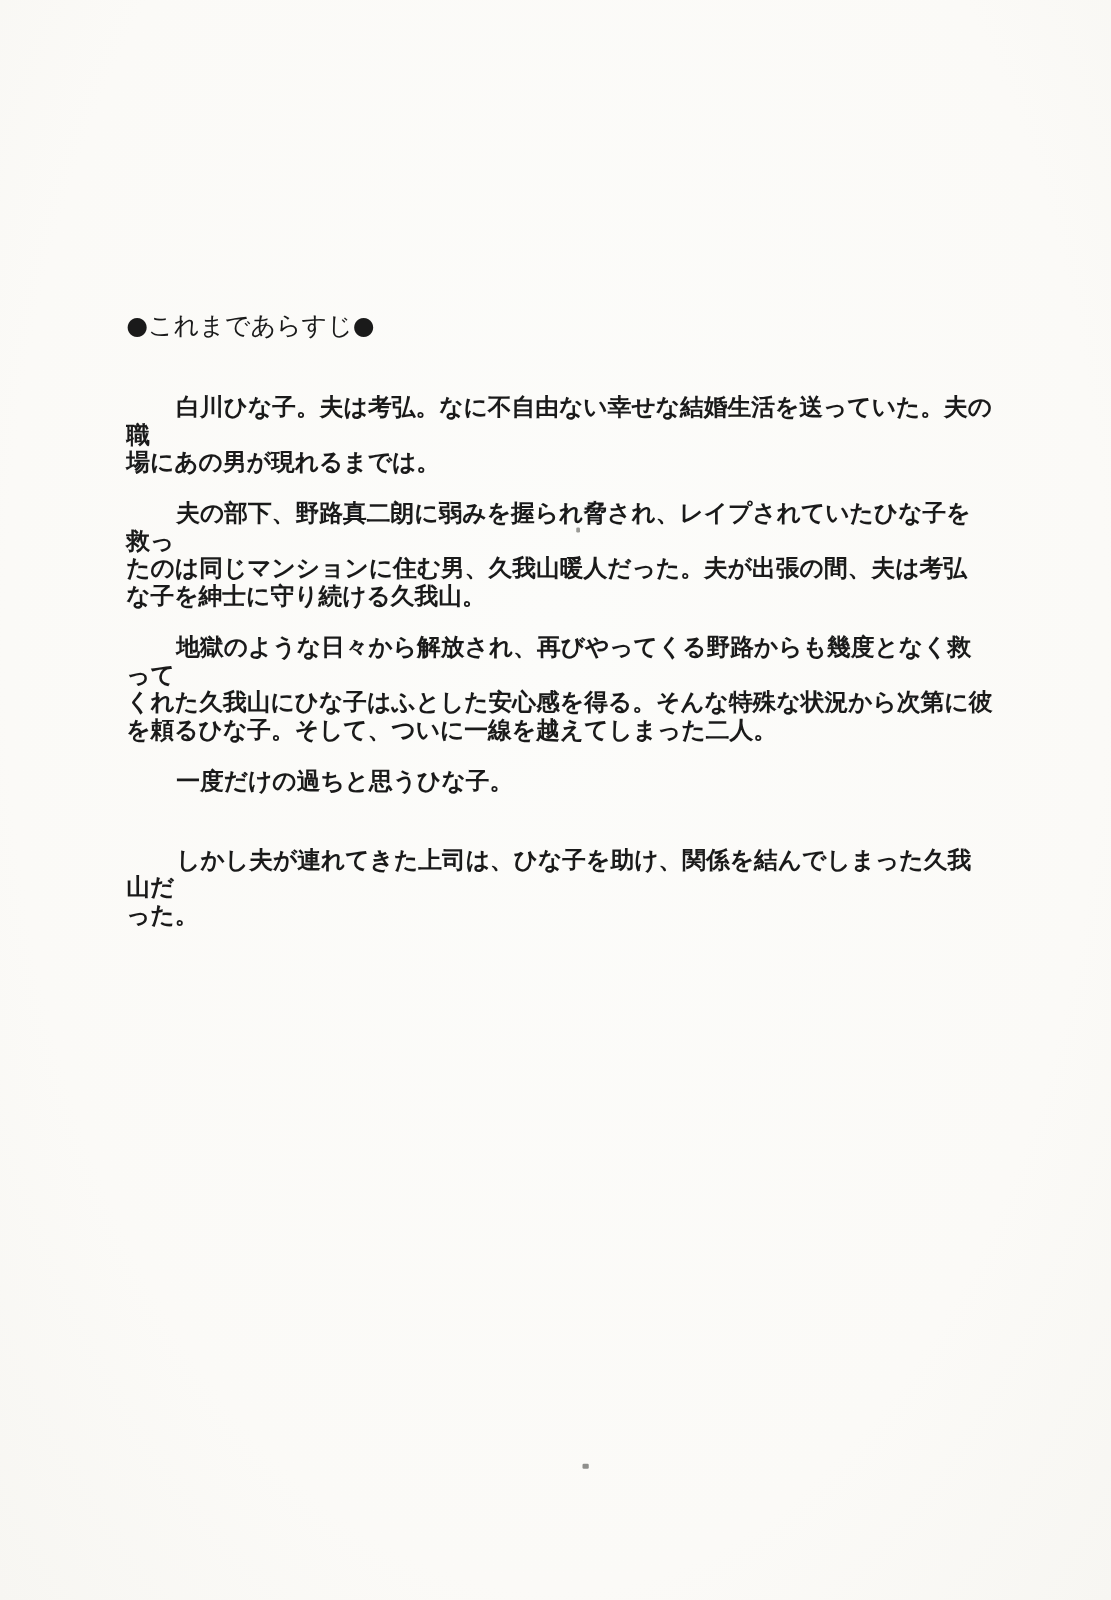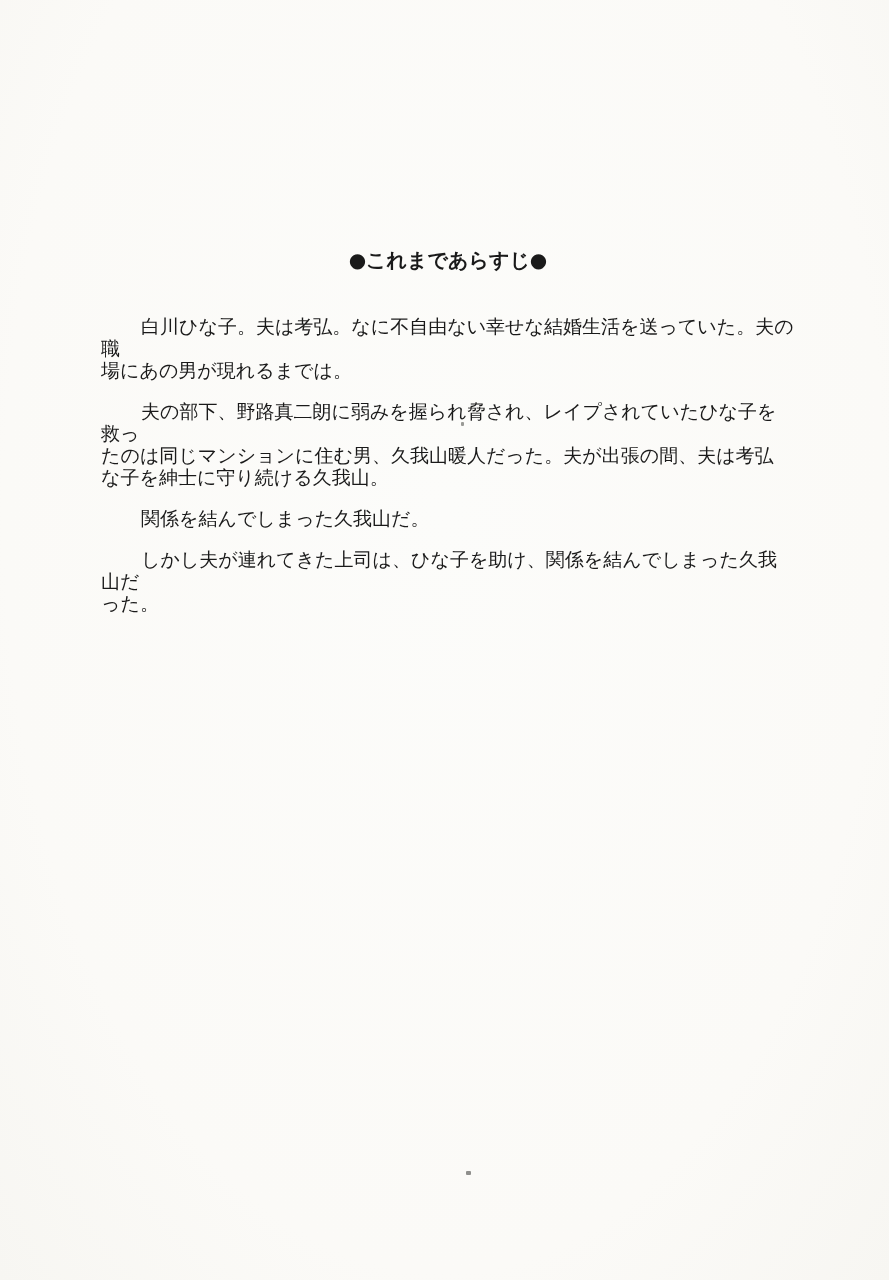--- a/index.html
+++ b/index.html
@@ -24,33 +24,32 @@
     position:absolute;
     left:101px;
     top:248px;
     width:694px;
     color:var(--ink);
   }
   .title{
     margin:0 0 43px 0;
     font-size:20px;
     line-height:24px;
-    font-weight:700;
-    text-align:center;
+    font-weight:400;
     letter-spacing:0px;
     color:var(--ink);
   }
   .paragraphs{
     color:var(--ink);
   }
   .para{
     margin:0 0 19px 0;
     font-size:19px;
     line-height:22px;
-    font-weight:400;
+    font-weight:700;
     text-indent:40px;
     white-space:pre-line;
     letter-spacing:0px;
   }
   .para:nth-child(4){
     margin-bottom:41px;
   }
   .para:last-child{
     margin-bottom:12px;
   }
@@ -64,20 +63,23 @@
 
 <div class="page">
   <div class="content">
     <h1 class="title">●これまであらすじ●</h1>
     <div class="paragraphs">
         <p class="para">白川ひな子。夫は考弘。なに不自由ない幸せな結婚生活を送っていた。夫の職
 場にあの男が現れるまでは。</p>
         <p class="para">夫の部下、野路真二朗に弱みを握られ脅され、レイプされていたひな子を救っ
 たのは同じマンションに住む男、久我山暖人だった。夫が出張の間、夫は考弘
 な子を紳士に守り続ける久我山。</p>
-        <p class="para">関係を結んでしまった久我山だ。</p>
+        <p class="para">地獄のような日々から解放され、再びやってくる野路からも幾度となく救って
+くれた久我山にひな子はふとした安心感を得る。そんな特殊な状況から次第に彼
+を頼るひな子。そして、ついに一線を越えてしまった二人。</p>
+        <p class="para">一度だけの過ちと思うひな子。</p>
         <p class="para">しかし夫が連れてきた上司は、ひな子を助け、関係を結んでしまった久我山だ
 った。</p>
       </div>
   </div>
 <div class="speck" style="left: 466px; top: 1171px; width: 5px; height: 4px; background: rgb(143, 143, 140);"></div>
     <div class="speck" style="left: 461px; top: 422px; width: 3px; height: 4px; background: rgb(154, 154, 150);"></div>
   </div>
 
 </body></html>

